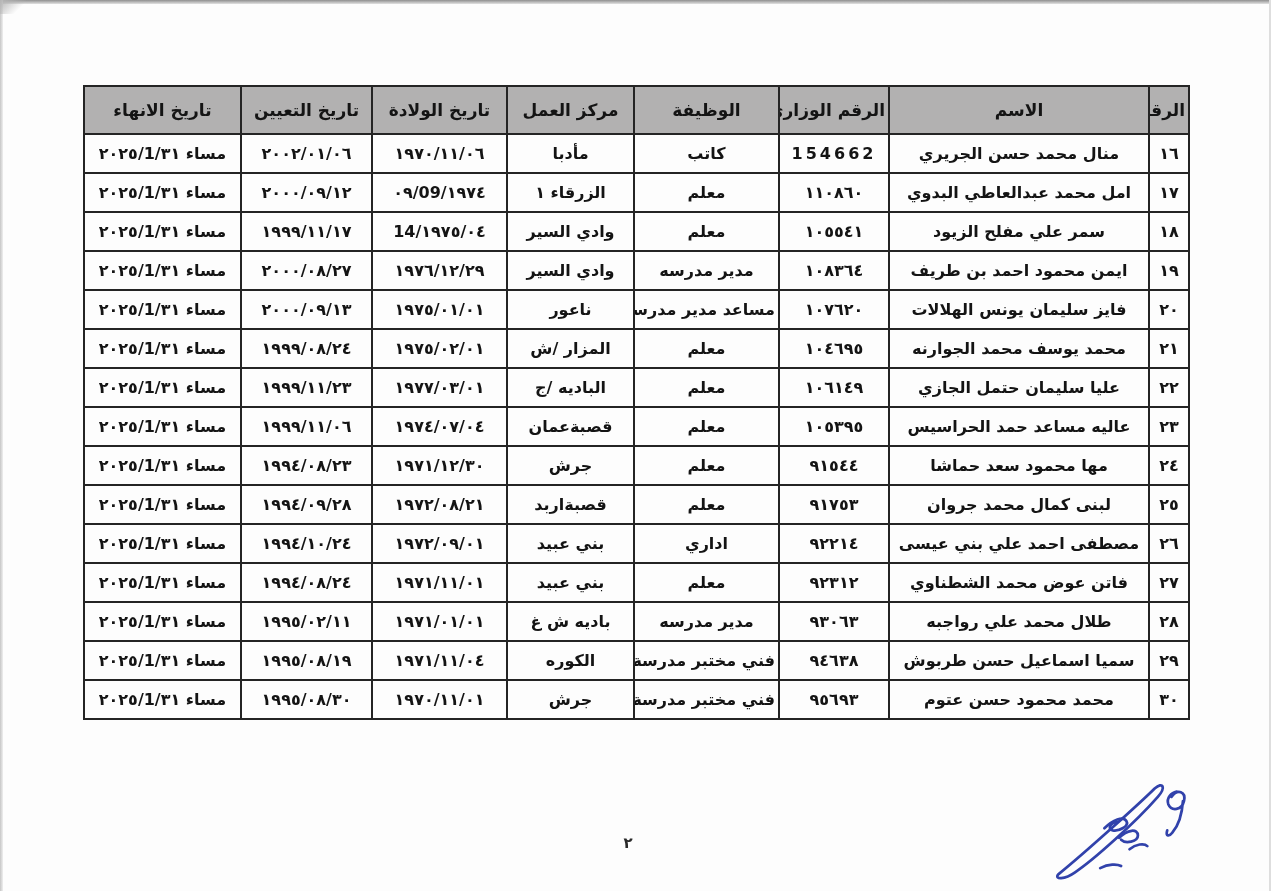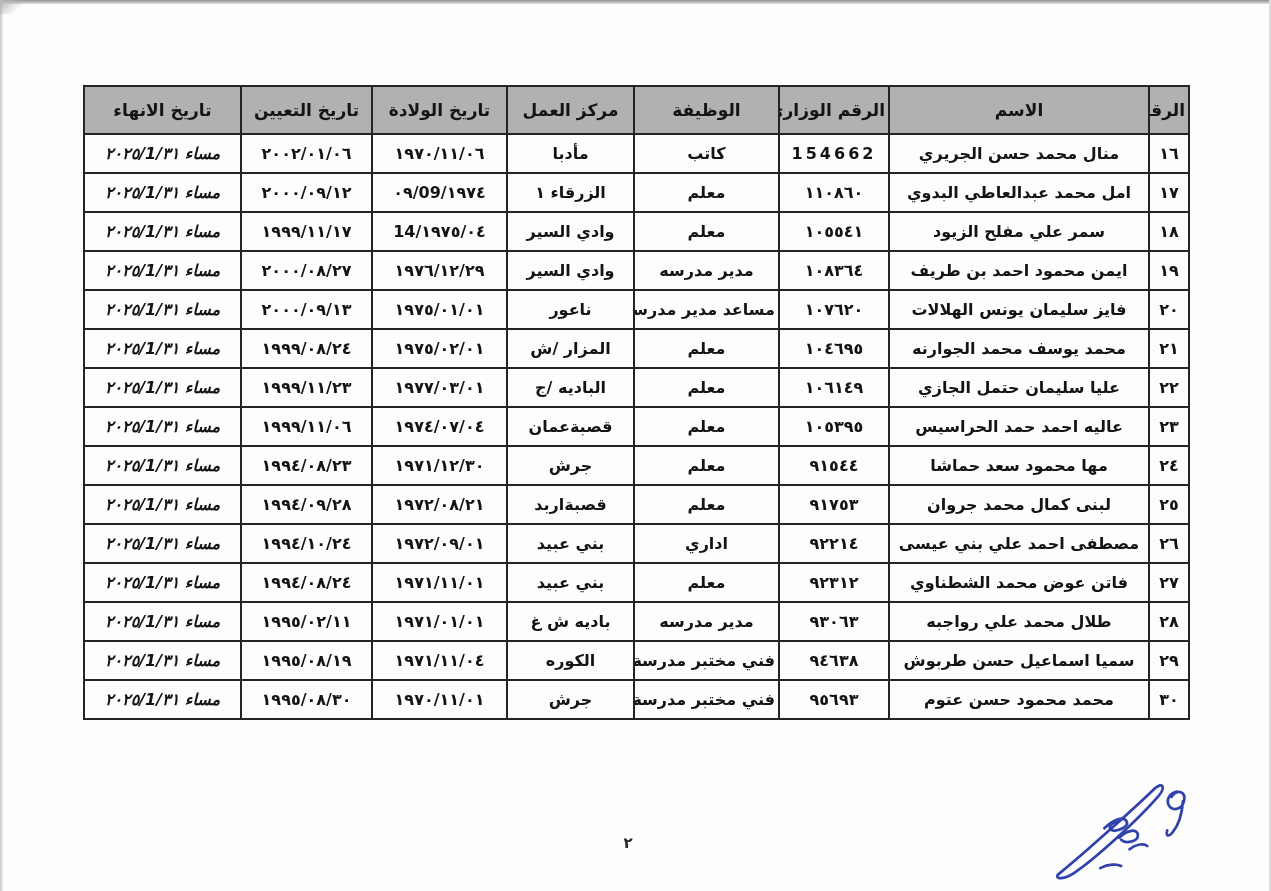--- a/index.html
+++ b/index.html
@@ -49,21 +49,21 @@
   }
   table.emp td { height:39px; font-size:16px; }
 
   td.col-num            { font-size:15px; letter-spacing:3px; }
   td.col-name           { font-size:16px; }
   td.col-ministry_number{ font-size:15px; letter-spacing:3px; }
   td.col-job            { font-size:16px; }
   td.col-work_center    { font-size:16px;margin-left:36px; }
   td.col-birth_date     { font-size:14.5px; letter-spacing:1.5px; }
   td.col-appointment_date{ font-size:14.5px; letter-spacing:1.5px; }
-  td.col-end_date       { font-size:14.5px; letter-spacing:0.5px;font-style:italic; }
+  td.col-end_date       { font-size:14.5px; letter-spacing:0.5px; }
 
   .page-number {
     position:absolute; left:603px; top:834px; width:50px;
     text-align:center;
     font-size:15px; font-weight:bold; color:#2a2a2a;
   }
   .signature {
     position:absolute; left:1048px; top:778px;
     width:140px; height:110px;
   }
@@ -167,21 +167,21 @@
           <td class="col-name">عليا سليمان حتمل الجازي</td>
           <td class="col-ministry_number">١٠٦١٤٩</td>
           <td class="col-job">معلم</td>
           <td class="col-work_center">الباديه /ج</td>
           <td class="col-birth_date">١٩٧٧/٠٣/٠١</td>
           <td class="col-appointment_date">١٩٩٩/١١/٢٣</td>
           <td class="col-end_date">مساء ٢٠٢٥/1/٣١</td>
         </tr>
         <tr>
           <td class="col-num">٢٣</td>
-          <td class="col-name">عاليه احمد حمد الحراسيس</td>
+          <td class="col-name">عاليه مساعد حمد الحراسيس</td>
           <td class="col-ministry_number">١٠٥٣٩٥</td>
           <td class="col-job">معلم</td>
           <td class="col-work_center">قصبةعمان</td>
           <td class="col-birth_date">١٩٧٤/٠٧/٠٤</td>
           <td class="col-appointment_date">١٩٩٩/١١/٠٦</td>
           <td class="col-end_date">مساء ٢٠٢٥/1/٣١</td>
         </tr>
         <tr>
           <td class="col-num">٢٤</td>
           <td class="col-name">مها محمود سعد حماشا</td>

